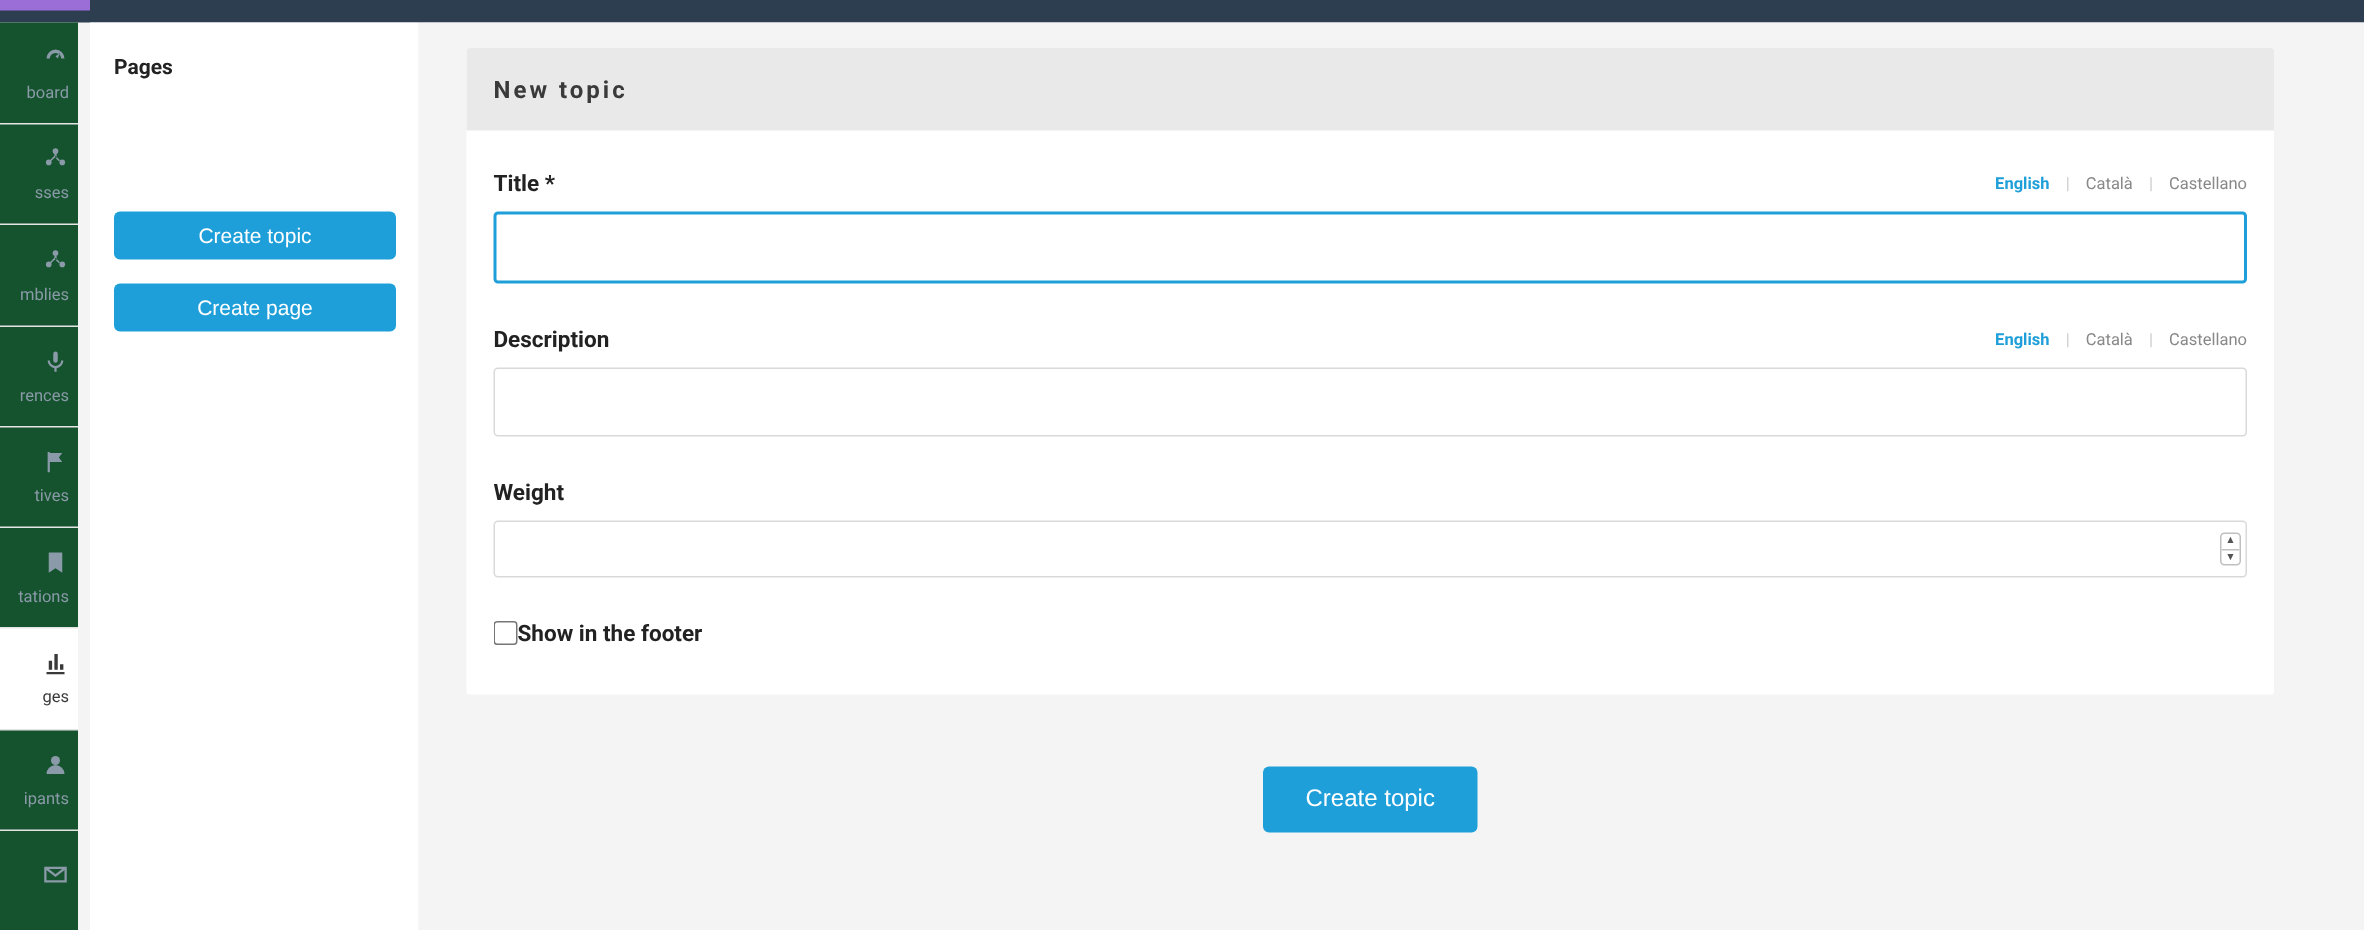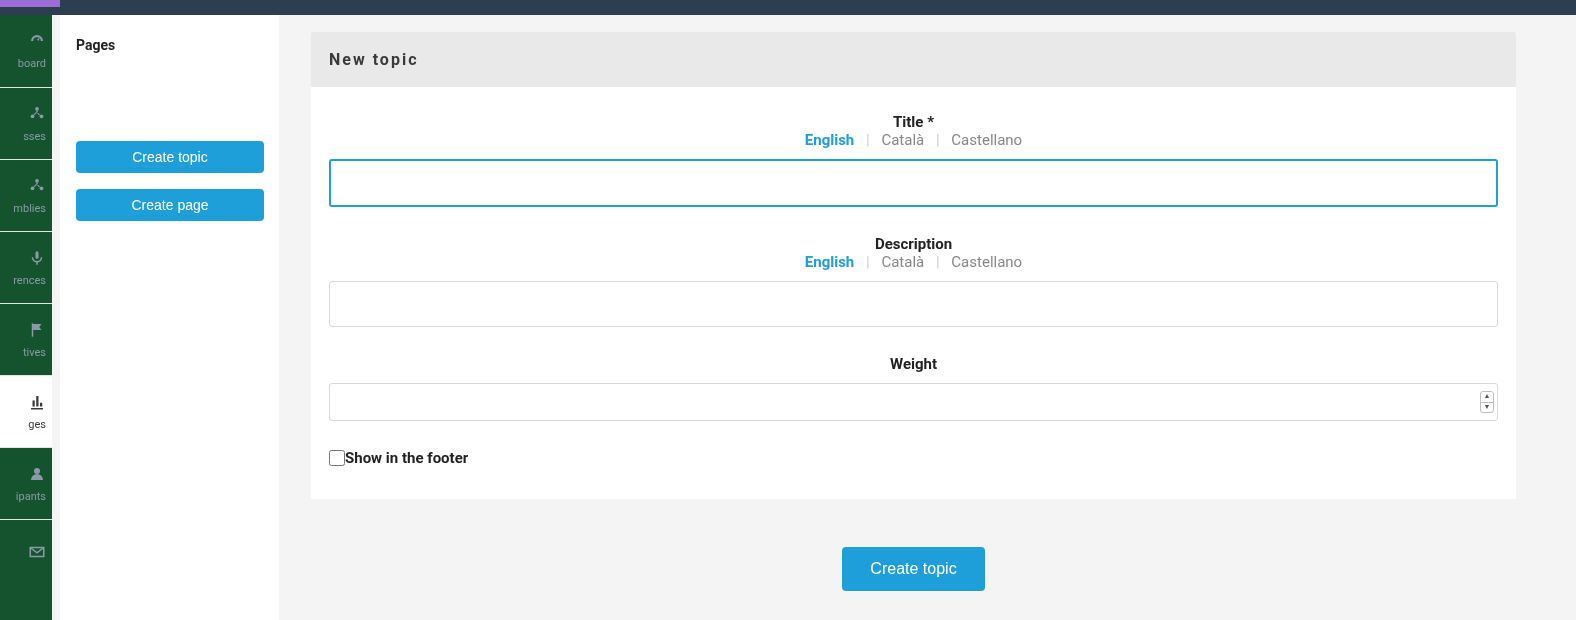--- a/index.html
+++ b/index.html
@@ -39,24 +39,24 @@
   }
 
   .card { background: #fff; border-radius: 2px; }
   .card-header {
     background: #e9e9e9; padding: 18px 18px; border-radius: 2px 2px 0 0;
     font-size: 16px; font-weight: 700; letter-spacing: 2px; color: #3a3a3a;
   }
   .card-body { padding: 26px 18px 32px 18px; }
 
   .field { margin-bottom: 28px; }
-  .field-row { display: flex; justify-content: space-between; align-items: center; margin-bottom: 10px; flex-direction: column; }
+  .field-row { display: flex; justify-content: space-between; align-items: center; margin-bottom: 10px; }
   .field-label { font-size: 15px; font-weight: 700; color: #222; }
   .field-label .req { font-weight: 700; }
-  .lang-tabs { font-size: 15px; color: #888; }
+  .lang-tabs { font-size: 11px; color: #888; }
   .lang-tabs span { cursor: pointer; }
   .lang-tabs span.active { color: #1e9fd9; font-weight: 700; }
   .lang-tabs .sep { color: #ccc; padding: 0 8px; cursor: default; }
 
   .text-input {
     width: 100%; height: 48px; border: 2px solid #1e9fd9; border-radius: 3px;
     font-size: 16px; padding: 0 12px; outline: none; background: #fff;
   }
   .text-input.plain { border: 1px solid #d9d9d9; height: 46px; }
 
@@ -121,20 +121,26 @@
           <path d="M7 11a5 5 0 0010 0h2a7 7 0 01-6 6.9V21h-2v-3.1A7 7 0 015 11h2z"></path>
         </svg></span>
       <span>rences</span>
     </div>
     <div class="item">
       <span><svg viewBox="0 0 24 24">
           <path d="M5 3h2v18H5zM7 4h11l-3 4 3 4H7z"></path>
         </svg></span>
       <span>tives</span>
     </div>
+    <div class="item">
+      <span><svg viewBox="0 0 24 24">
+          <path d="M6 3h12v18l-6-4-6 4z"></path>
+        </svg></span>
+      <span>tations</span>
+    </div>
     <div class="item active">
       <span><svg viewBox="0 0 24 24">
           <path d="M4 20h16v2H4zM6 10h3v8H6zM11 4h3v14h-3zM16 13h3v5h-3z"></path>
         </svg></span>
       <span>ges</span>
     </div>
     <div class="item">
       <span><svg viewBox="0 0 24 24">
           <circle cx="12" cy="8" r="4"></circle>
           <path d="M4 20a8 8 0 0116 0z"></path>

